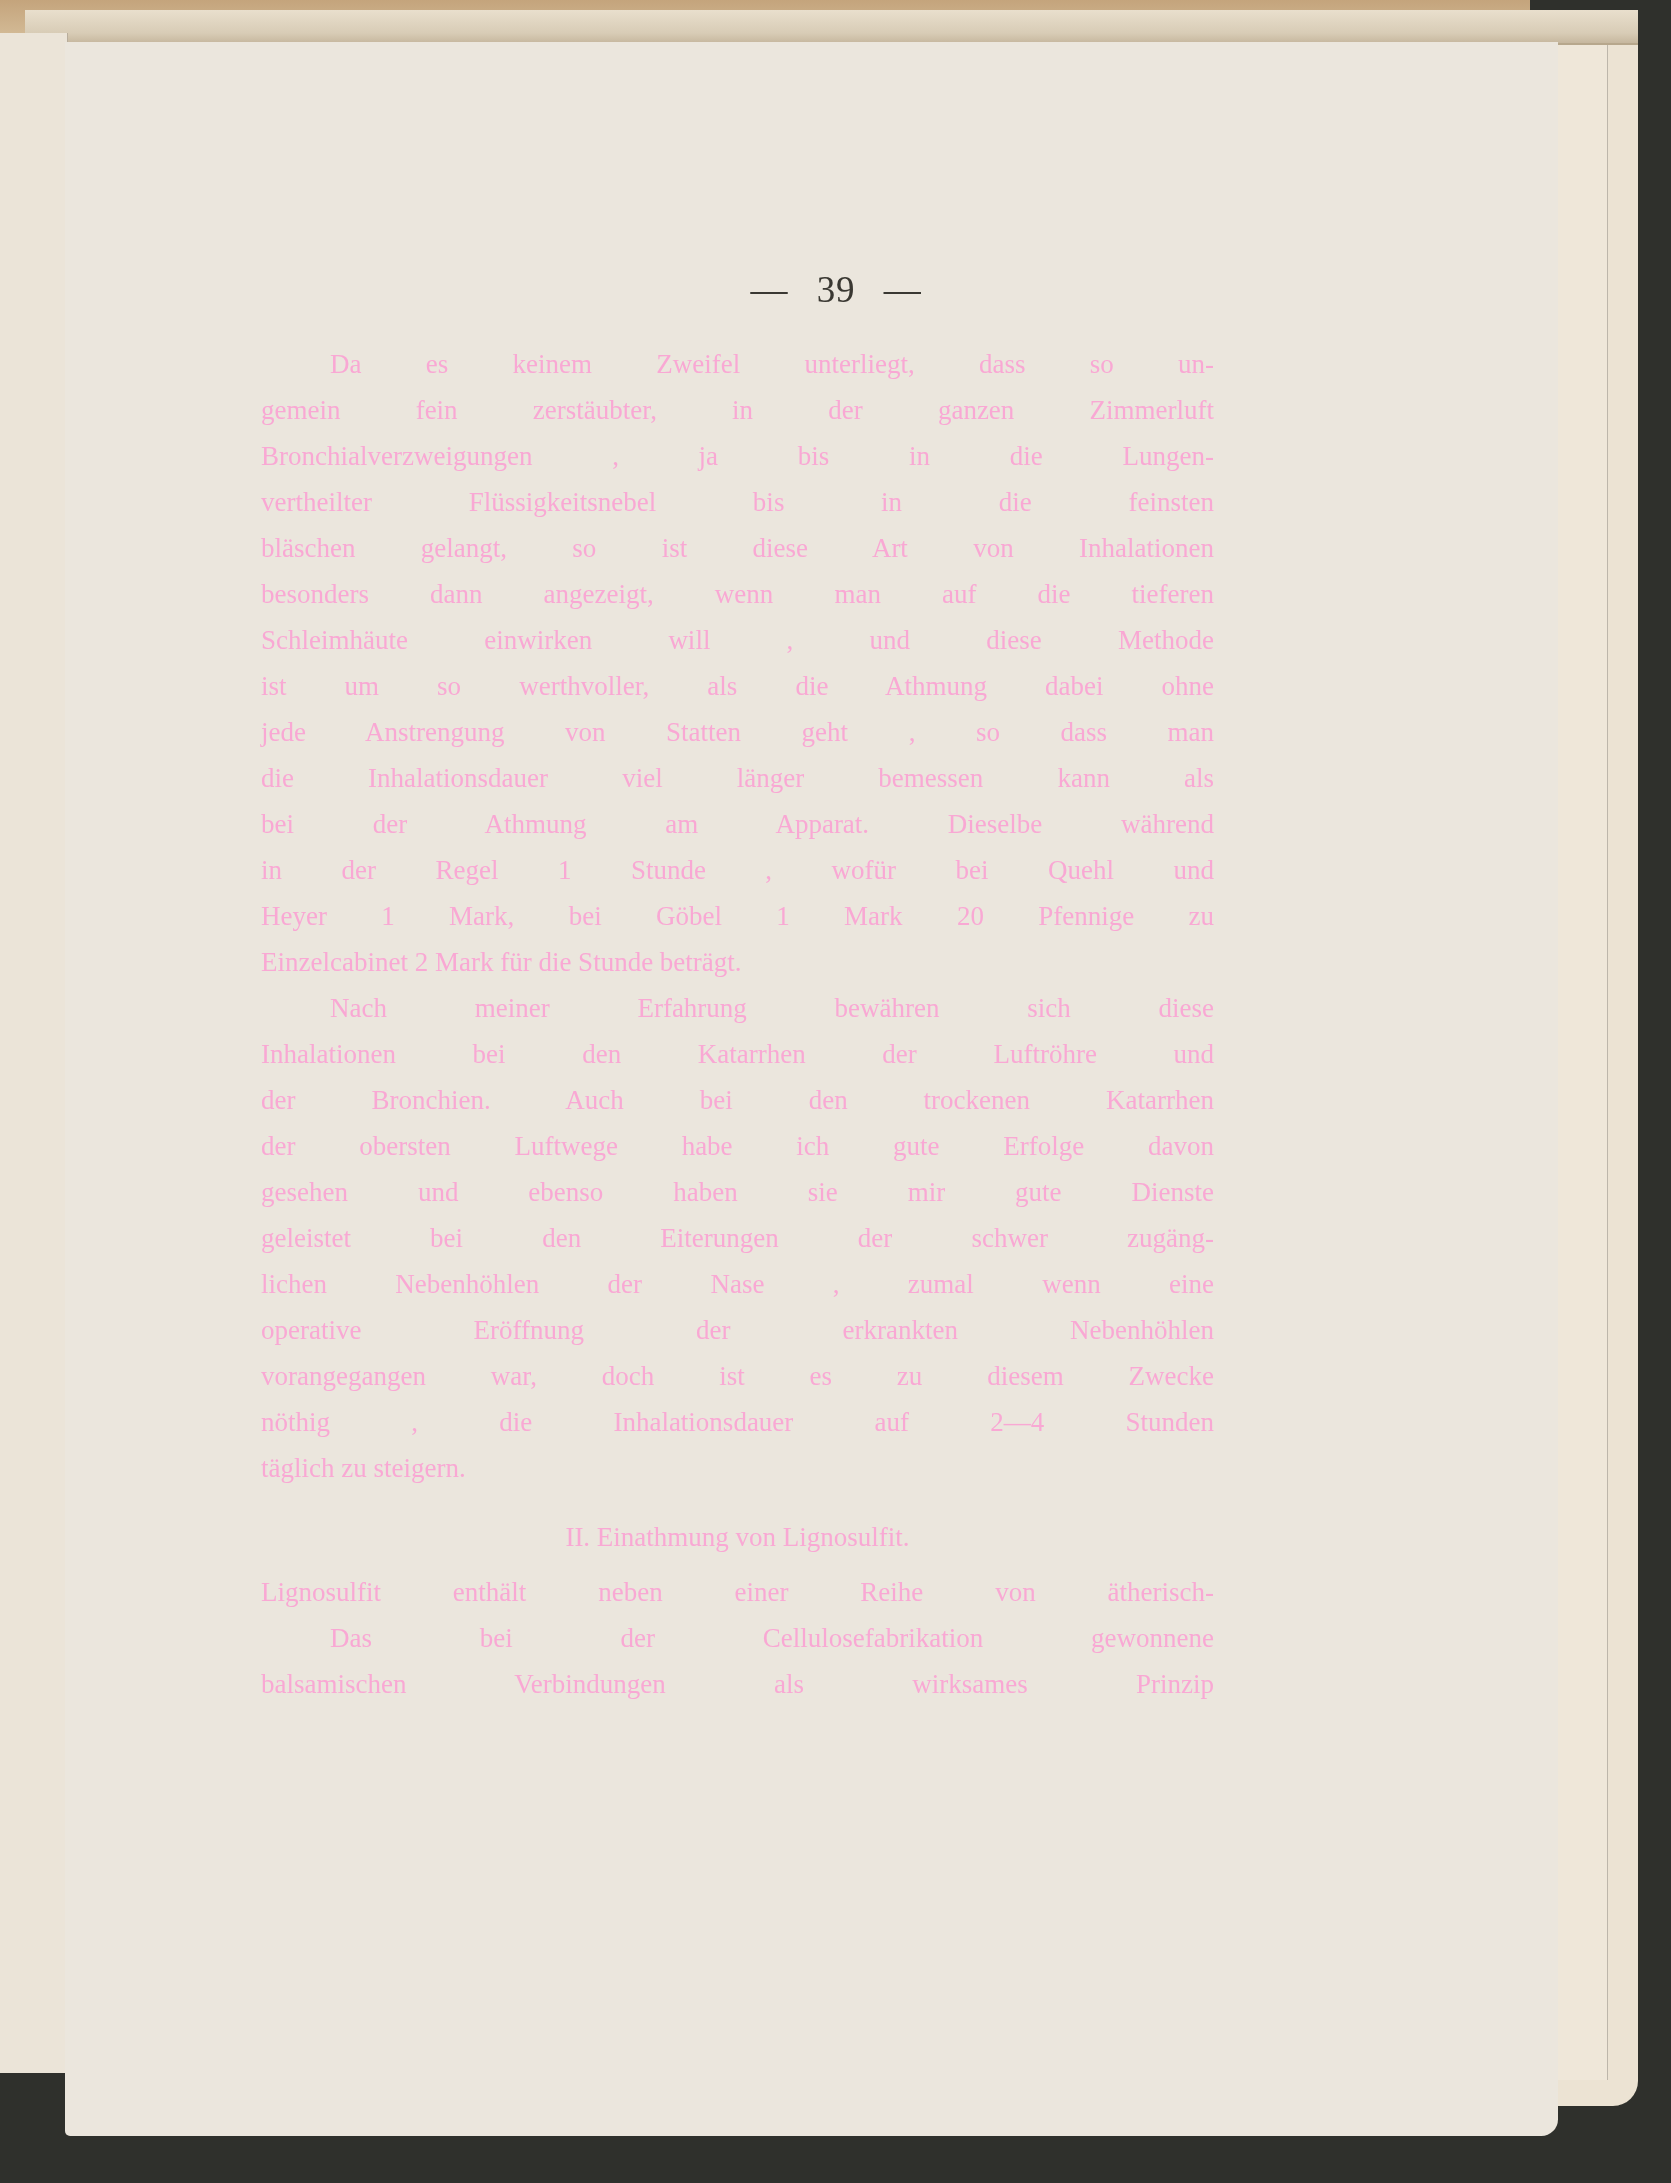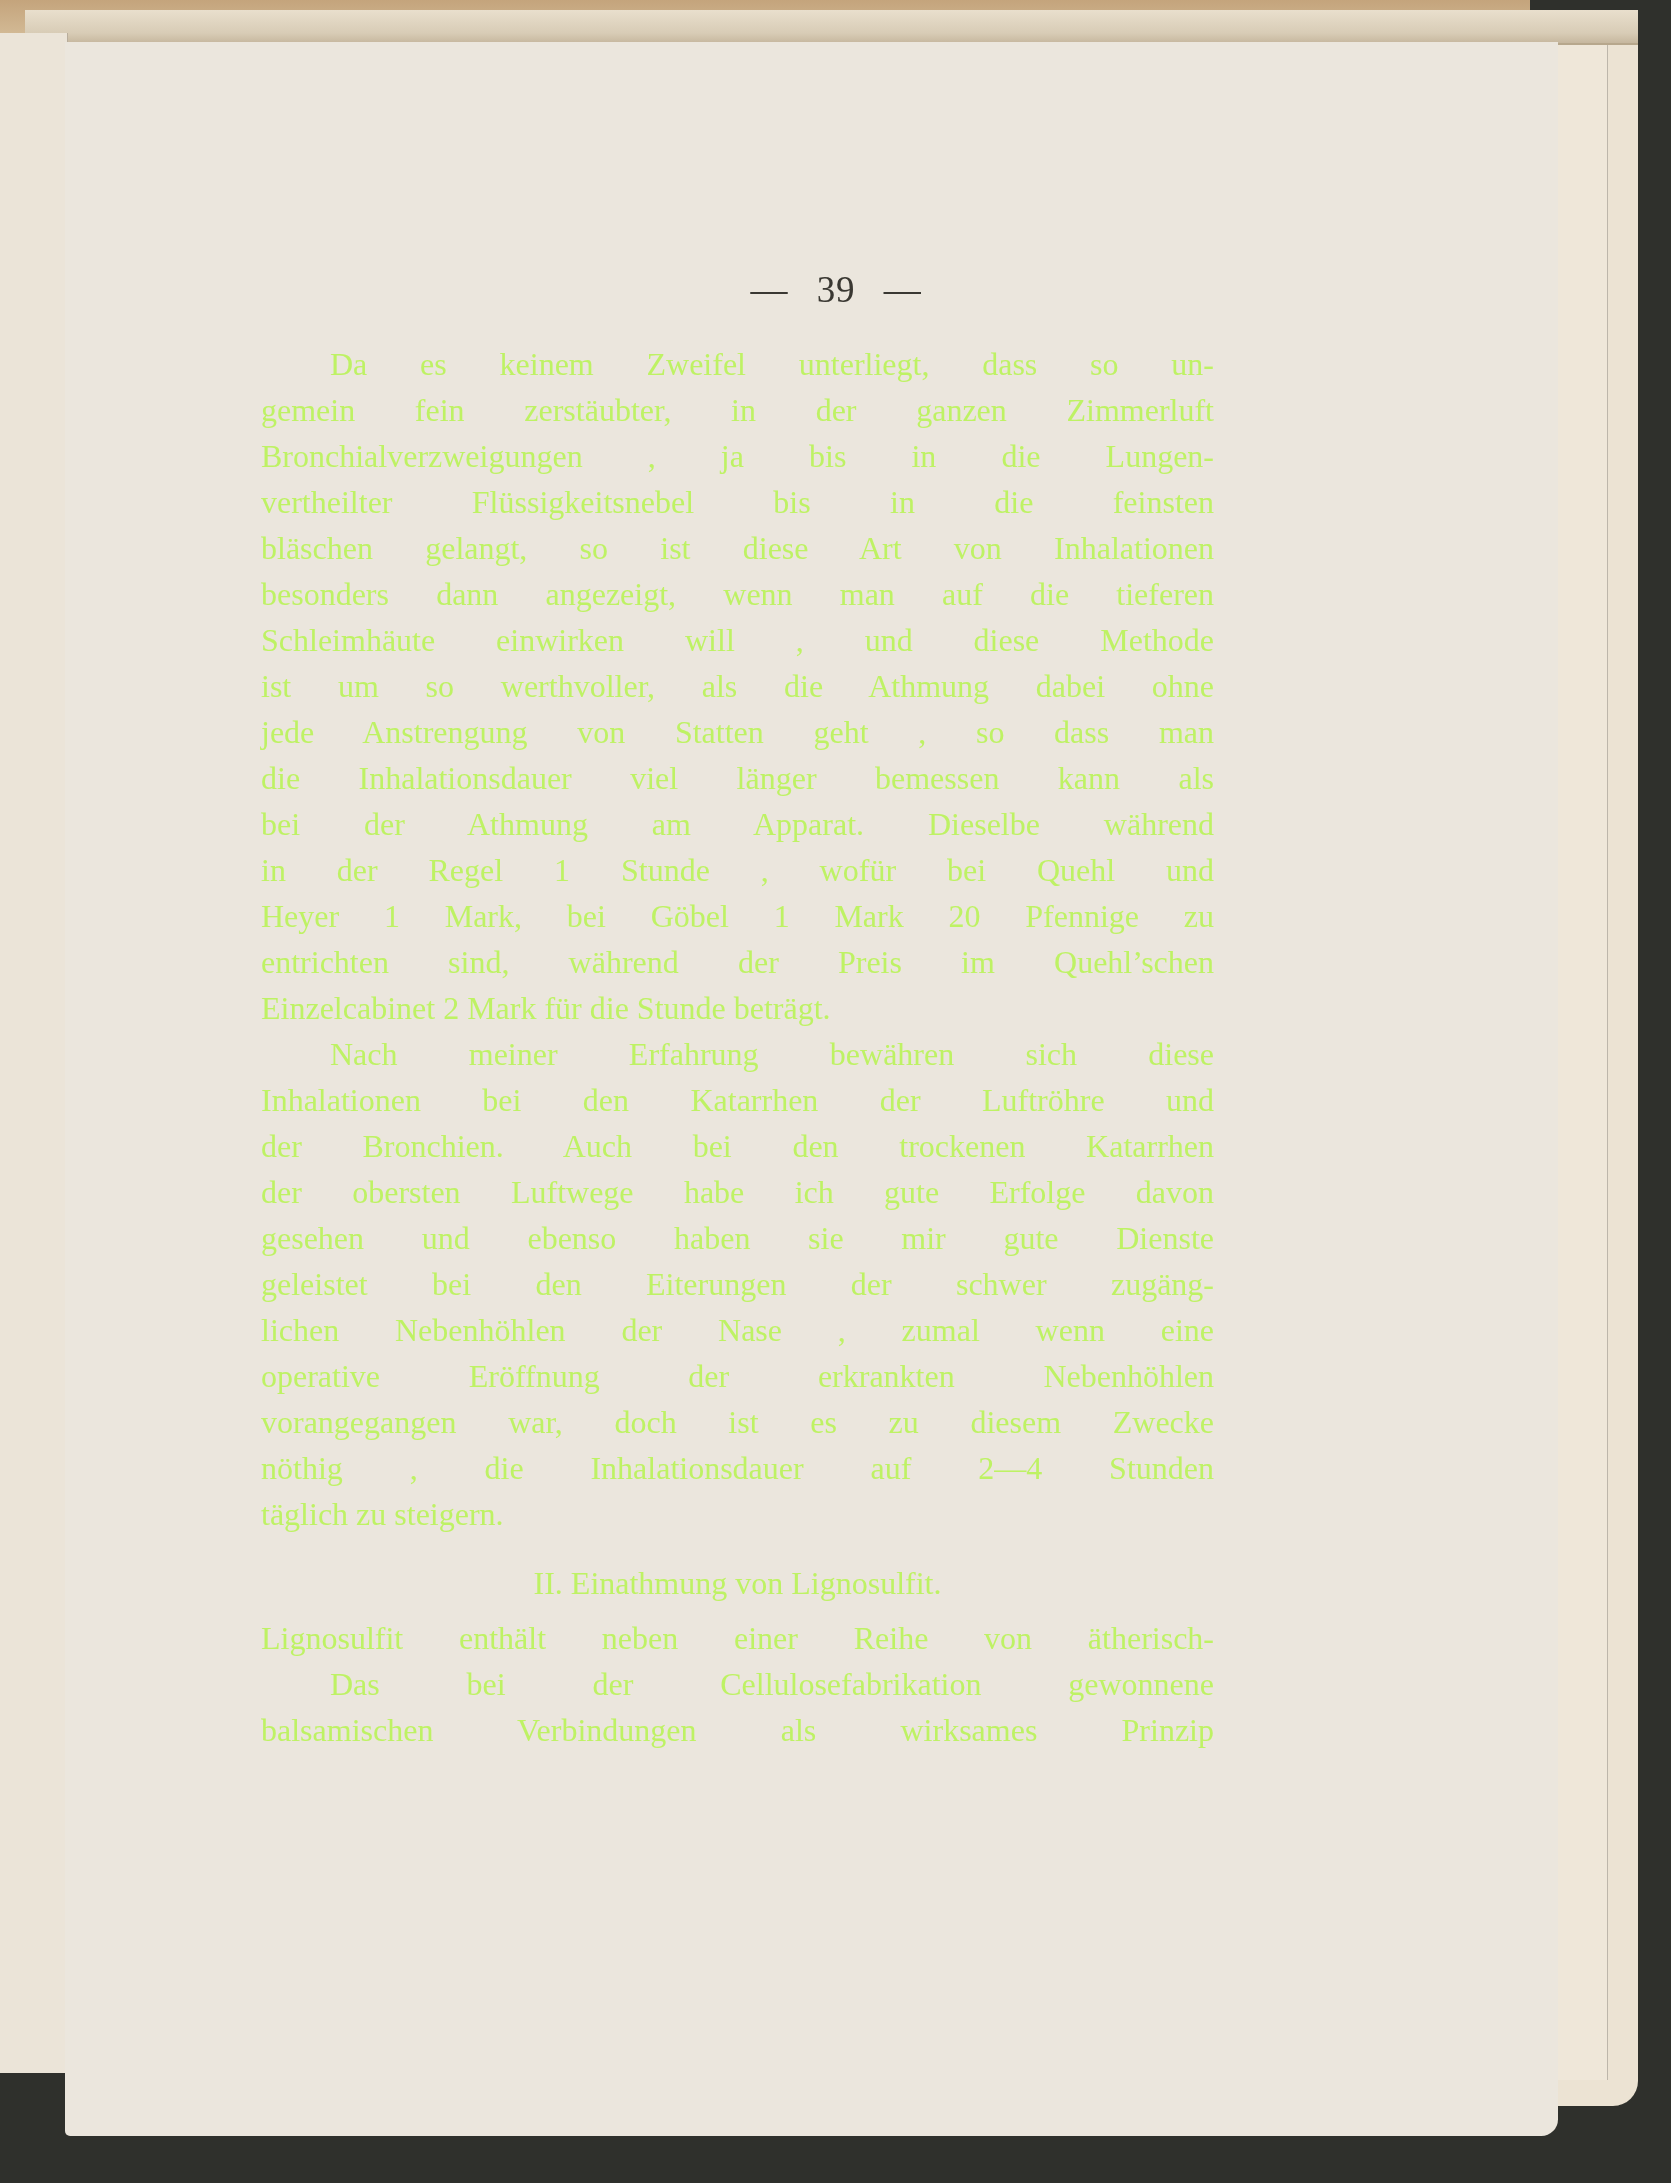--- a/index.html
+++ b/index.html
@@ -32,22 +32,22 @@
     background: linear-gradient(#e9dfcd, #d8ccb6 70%, #c6b79e);
     border-bottom: 2.5px solid #b7a78c;
   }
   .page {
     position: absolute; left: 65px; top: 42px; width: 1493px; height: 2094px;
     background: #ebe6dd;
     border-radius: 0 0 16.7px 5px;
   }
   .text-block {
     position: absolute; left: 261px; top: 251px; width: 953px;
-    color: #bef264;
-    font-size: 32px;
+    color: #f9a8d4;
+    font-size: 27px;
     line-height: 46px;
   }
   .page-number {
     position: absolute; left: 0; right: 0; top: 268px;
     text-align: center; font-size: 37px; color: #3a3832;
     word-spacing: 18.4px; letter-spacing: 0.8px;
   }
   .para p, .para .line { margin: 0; }
   .line {
     display: block; text-align: justify; text-align-last: justify;
@@ -82,21 +82,20 @@
     <span class="line">vertheilter Flüssigkeitsnebel bis in die feinsten</span>
     <span class="line">bläschen gelangt, so ist diese Art von Inhalationen</span>
     <span class="line">besonders dann angezeigt, wenn man auf die tieferen</span>
     <span class="line">Schleimhäute einwirken will , und diese Methode</span>
     <span class="line">ist um so werthvoller, als die Athmung dabei ohne</span>
     <span class="line">jede Anstrengung von Statten geht , so dass man</span>
     <span class="line">die Inhalationsdauer viel länger bemessen kann als</span>
     <span class="line">bei der Athmung am Apparat. Dieselbe während</span>
     <span class="line">in der Regel 1 Stunde , wofür bei Quehl und</span>
     <span class="line">Heyer 1 Mark, bei Göbel 1 Mark 20 Pfennige zu</span>
-    <span class="line">entrichten sind, während der Preis im Quehl’schen</span>
     <span class="line last">Einzelcabinet 2 Mark für die Stunde beträgt.</span>
   </div>
   <div class="para">
     <span class="line indent">Nach meiner Erfahrung bewähren sich diese</span>
     <span class="line">Inhalationen bei den Katarrhen der Luftröhre und</span>
     <span class="line">der Bronchien. Auch bei den trockenen Katarrhen</span>
     <span class="line">der obersten Luftwege habe ich gute Erfolge davon</span>
     <span class="line">gesehen und ebenso haben sie mir gute Dienste</span>
     <span class="line">geleistet bei den Eiterungen der schwer zugäng-</span>
     <span class="line">lichen Nebenhöhlen der Nase , zumal wenn eine</span>

